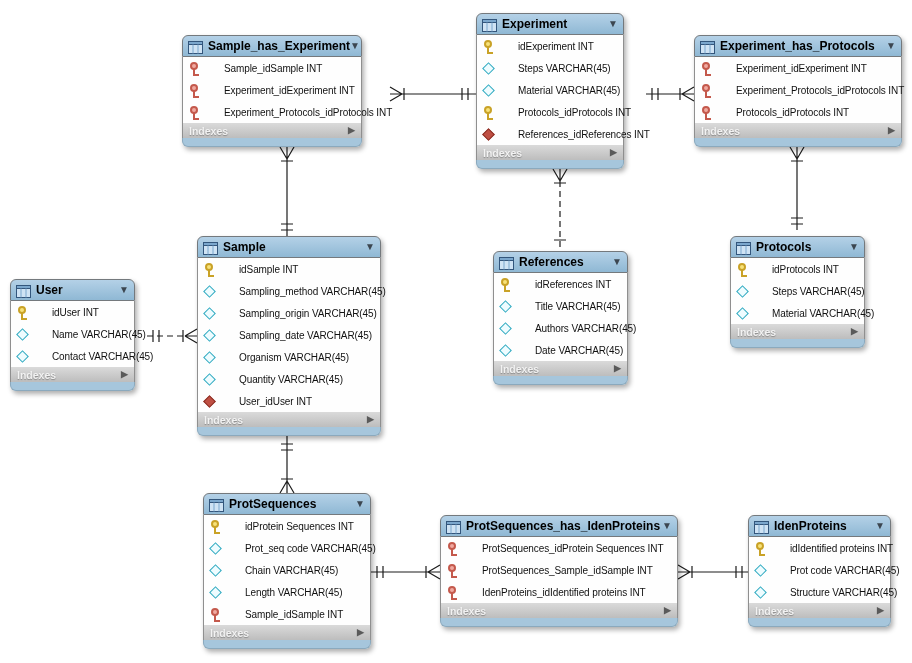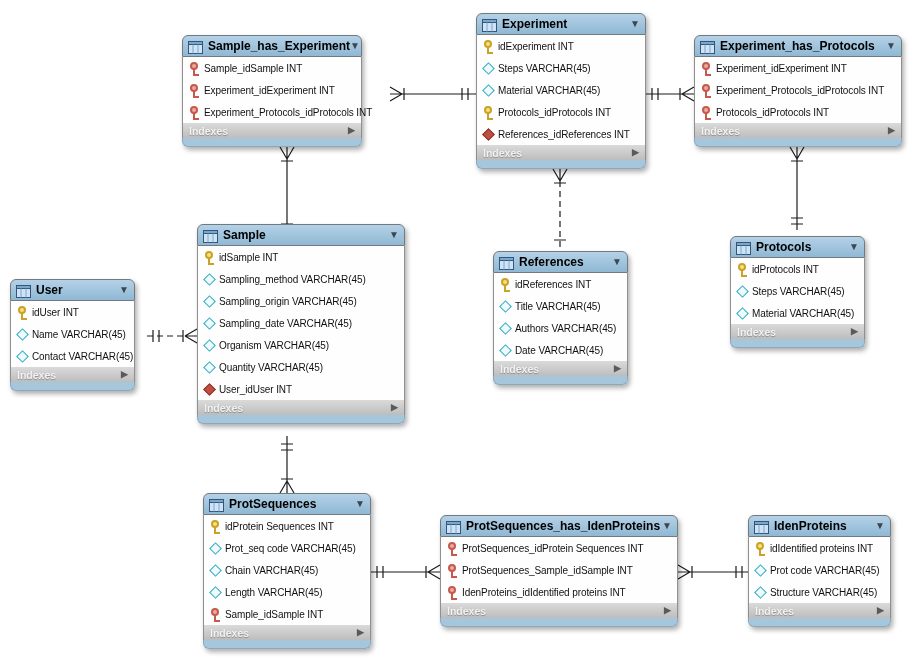--- a/index.html
+++ b/index.html
@@ -14,21 +14,21 @@
   .etable{position:absolute;z-index:2;box-sizing:border-box;
           box-shadow:2px 3px 5px rgba(0,0,0,.32);border-radius:6px 6px 6px 6px;}
   .hd{height:22px;box-sizing:border-box;display:flex;align-items:center;
       padding:0 5px;border:1px solid #74797d;border-bottom:1px solid #74797d;
       border-radius:6px 6px 0 0;
       background:linear-gradient(#b4d1e7,#8fb8d4);}
   .ttl{font-size:12px;font-weight:bold;color:#000;margin-left:5px;white-space:nowrap;}
   .coll{margin-left:auto;font-size:10px;color:#3c4650;line-height:1;}
   .bd{background:#fefefe;border-left:1px solid #8f8f8f;border-right:1px solid #8f8f8f;box-sizing:border-box;}
   .row{height:22px;display:flex;align-items:center;padding:0 4px;
-       font-size:10px;letter-spacing:-0.1px;color:#111;white-space:nowrap;}
+       font-size:10px;letter-spacing:-0.1px;color:#111;white-space:nowrap;gap:20px;}
   .ft{height:15px;box-sizing:border-box;display:flex;align-items:center;padding:0 6px;
       border-left:1px solid #8f8f8f;border-right:1px solid #8f8f8f;
       background:linear-gradient(#dadada,#bdbdbd);
       font-size:10.5px;font-weight:bold;color:#f2f2f2;text-shadow:0 1px 1px #8a8a8a;gap:47px;}
   .fexp{margin-left:auto;font-size:9px;color:#5a5a5a;text-shadow:none;line-height:1;}
   .strip{height:9px;background:#a6c6dc;border:1px solid #8ba9bd;border-top:none;
          border-radius:0 0 6px 6px;box-sizing:border-box;}
 
   .ticon{width:15px;height:13px;flex:0 0 15px;display:inline-block;}
   .cicon{width:13px;height:13px;flex:0 0 13px;position:relative;display:inline-block;margin-right:4px;}
@@ -114,21 +114,21 @@
           <span>Experiment_Protocols_idProtocols INT</span>
         </div>
   </div>
   <div class="ft">
         <span>Indexes</span>
         <span class="fexp">▶</span>
       </div>
   <div class="strip"></div>
 </div>
 
-<div class="etable" style="left:476px;top:13px;width:170px">
+<div class="etable" style="left:476px;top:13px;width:148px">
   <div class="hd">
     <span class="ticon"><svg width="15" height="13" viewBox="0 0 15 13">
             <rect x="0.5" y="0.5" width="14" height="12" fill="#cfe3f4" stroke="#33567c"></rect>
             <rect x="0.5" y="0.5" width="14" height="3" fill="#7ba7cd" stroke="#33567c"></rect>
             <line x1="5" y1="3.5" x2="5" y2="12.5" stroke="#7ba7cd"></line>
             <line x1="10" y1="3.5" x2="10" y2="12.5" stroke="#7ba7cd"></line>
           </svg></span>
     <span class="ttl">Experiment</span>
     <span class="coll">▼</span>
   </div>
@@ -186,21 +186,21 @@
           <span>Protocols_idProtocols INT</span>
         </div>
   </div>
   <div class="ft">
         <span>Indexes</span>
         <span class="fexp">▶</span>
       </div>
   <div class="strip"></div>
 </div>
 
-<div class="etable" style="left:197px;top:224px;width:208px">
+<div class="etable" style="left:197px;top:236px;width:184px">
   <div class="hd">
     <span class="ticon"><svg width="15" height="13" viewBox="0 0 15 13">
             <rect x="0.5" y="0.5" width="14" height="12" fill="#cfe3f4" stroke="#33567c"></rect>
             <rect x="0.5" y="0.5" width="14" height="3" fill="#7ba7cd" stroke="#33567c"></rect>
             <line x1="5" y1="3.5" x2="5" y2="12.5" stroke="#7ba7cd"></line>
             <line x1="10" y1="3.5" x2="10" y2="12.5" stroke="#7ba7cd"></line>
           </svg></span>
     <span class="ttl">Sample</span>
     <span class="coll">▼</span>
   </div>

